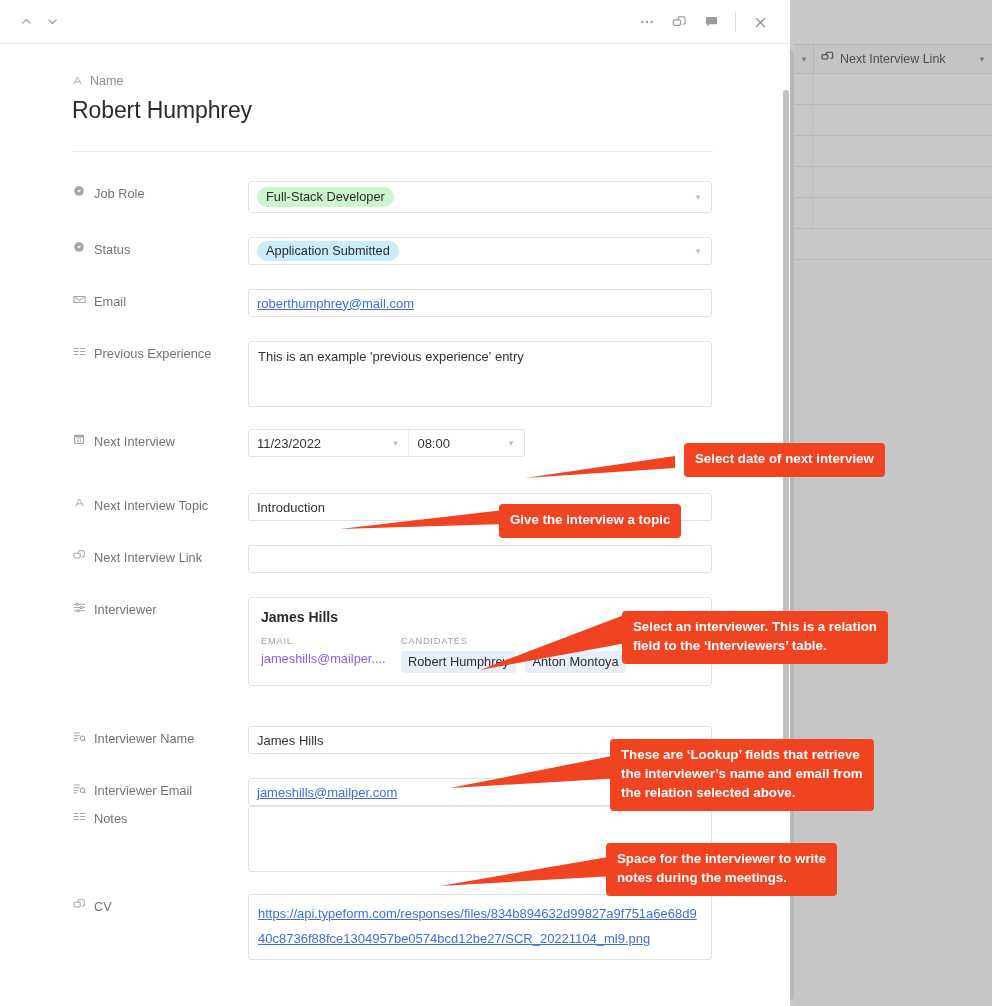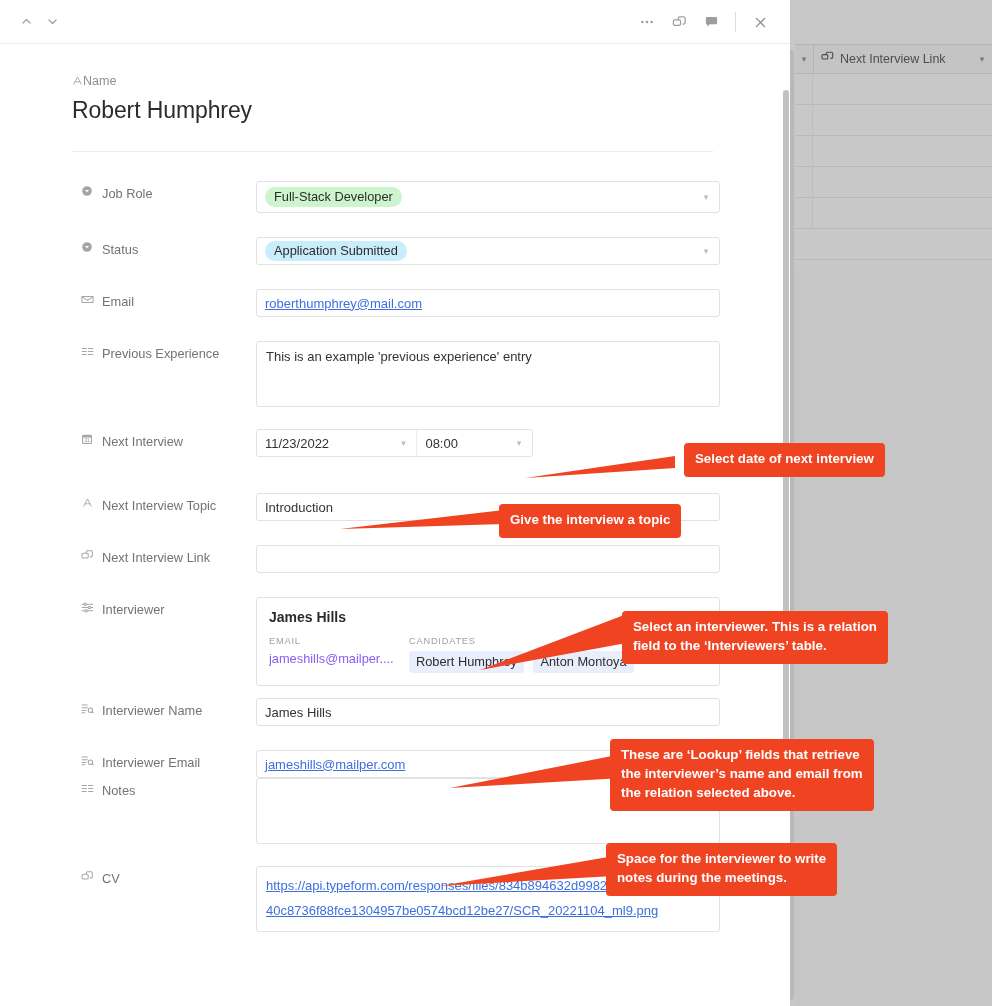--- a/index.html
+++ b/index.html
@@ -100,36 +100,36 @@
   
   #modal-body {
     position: relative;
     height: 962px;
     background: #fff;
     padding: 0;
   }
 
   #title-block { padding: 30px 0 0 72px; }
   .title-meta {
-    display: flex; align-items: center; 
+    display: flex; align-items: center; gap: 7px;
     font-size: 12.5px; color: #8e8e8e;
     margin-bottom: 9px;
   }
   .title-meta .ic { color: #a8a8a8; font-size: 13px; line-height: 1; }
   #record-title {
     font-size: 23px; color: #2b2b2b;
     letter-spacing: -0.1px;
   }
   #title-rule {
     margin: 27px 0 0 72px;
     width: 641px; height: 1px; background: #ebebeb;
   }
 
   
-  #fields { padding: 20px 0 0 8px; position: relative; }
+  #fields { padding: 20px 0 0 0; position: relative; }
   .field-row {
     display: flex;
     align-items: flex-start;
     padding-left: 72px;
   }
   .field-label {
     width: 176px;
     display: flex; align-items: flex-start; gap: 8px;
     font-size: 12.8px; color: #737373;
     padding-top: 3px;
@@ -510,21 +510,21 @@
                 <div>
                   <span class="chip">Robert Humphrey</span>
                   <span class="chip">Anton Montoya</span>
                 </div>
               </div>
             </div>
           </div>
         </div>
       </div>
 
-      <div class="field-row" style="margin-top:12px">
+      <div class="field-row" style="margin-top:40px">
         <div class="field-label">
           <span class="ic">
             <svg width="13" height="13" viewBox="0 0 16 16" fill="none" stroke="#a6a6a6" stroke-width="1.25" stroke-linecap="round">
               <path d="M1.4 3.6h6.4M1.4 7h6.4M1.4 10.4h4.6M1.4 13.2h3.2"></path>
               <circle cx="11.6" cy="10.2" r="2.7"></circle>
               <path d="M13.6 12.2l1.3 1.3"></path>
             </svg>
           </span>
           <span class="ltext">Interviewer Name</span>
         </div>

